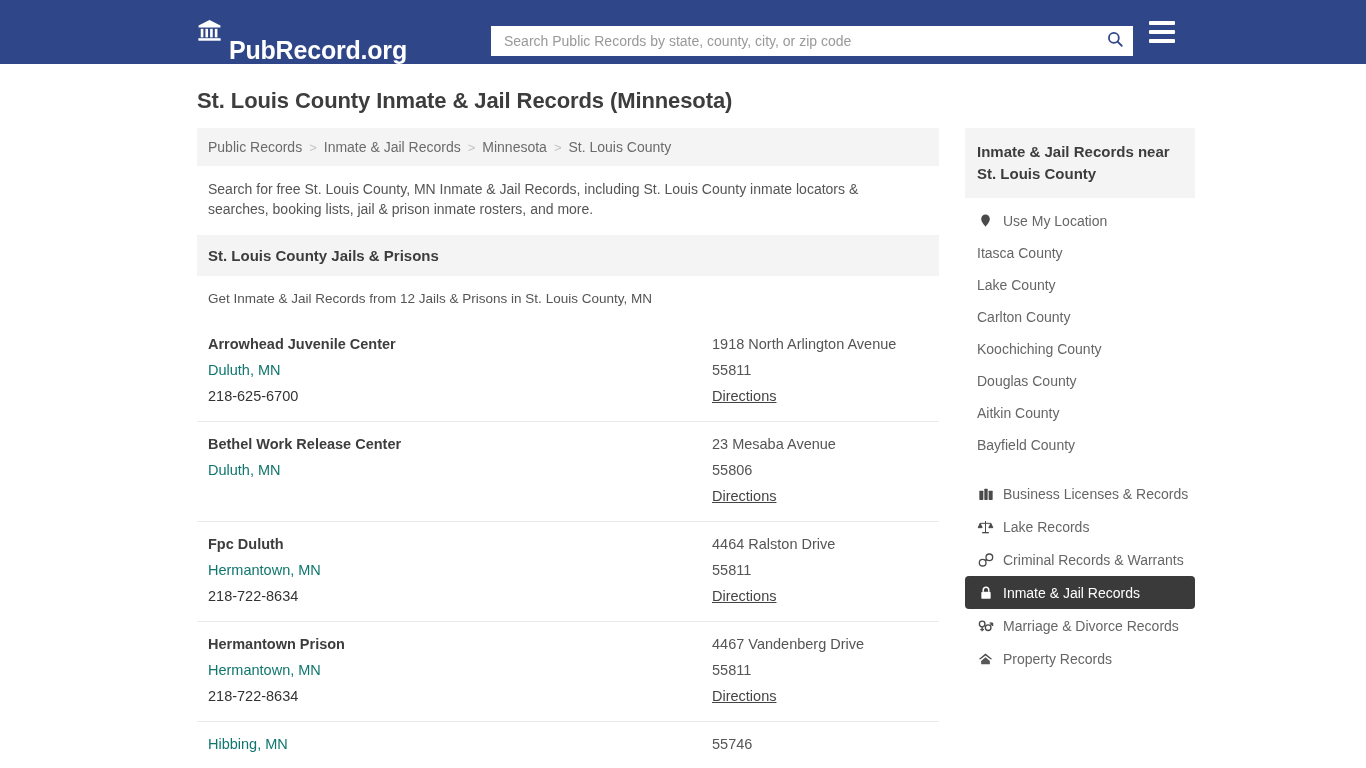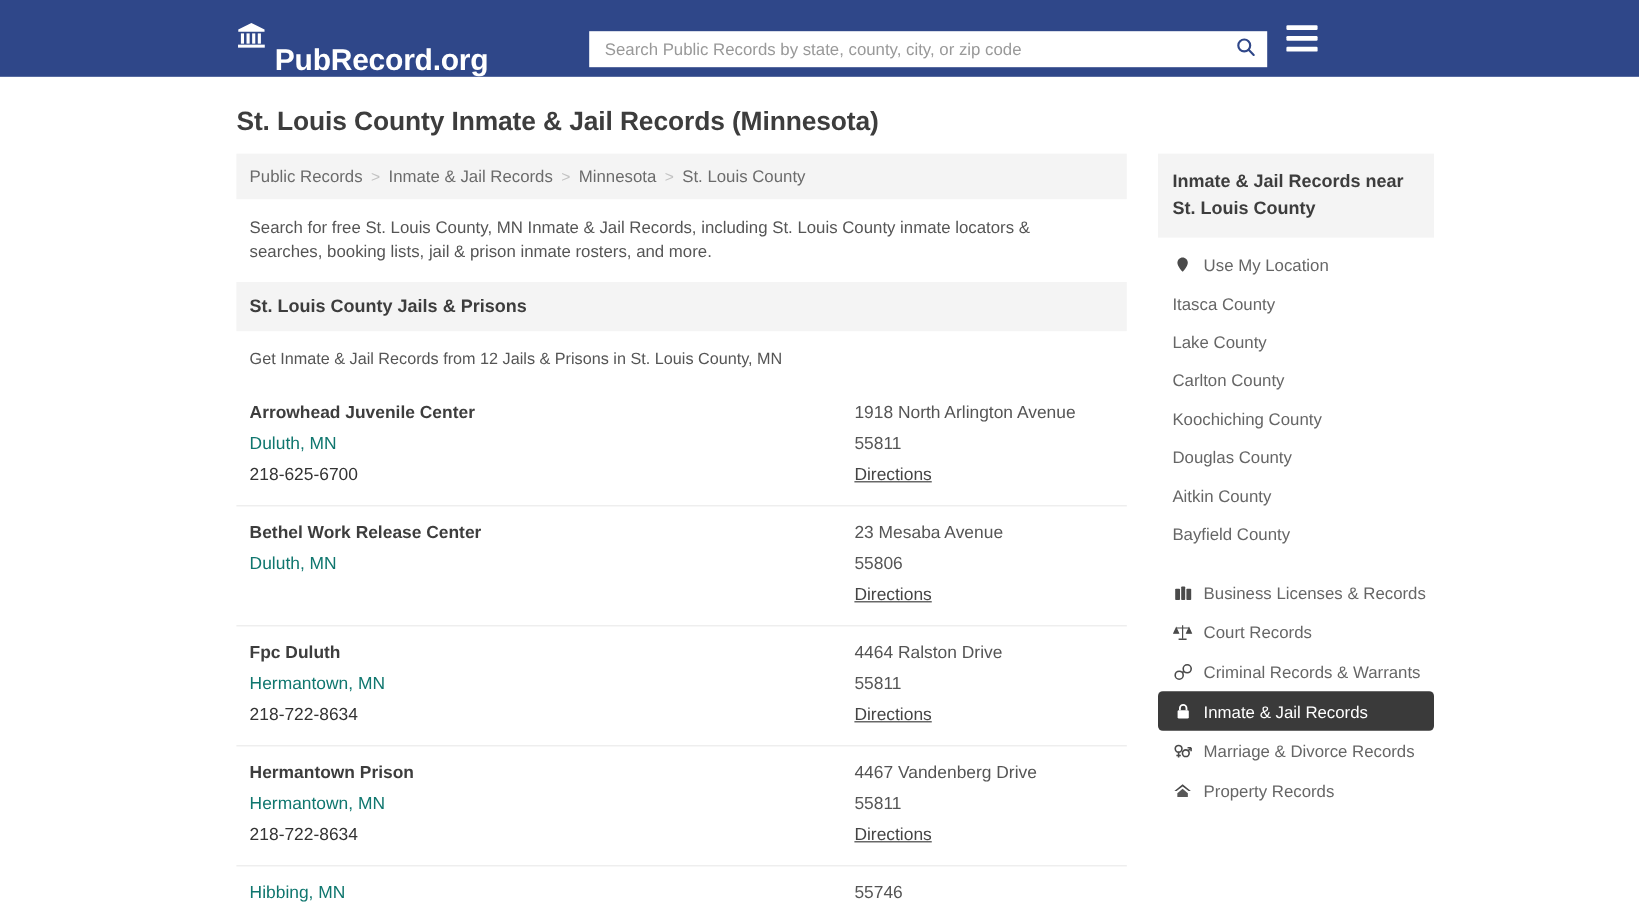--- a/index.html
+++ b/index.html
@@ -34,21 +34,21 @@
     white-space: nowrap;
     margin-top: 36px;
   }
   .search-area {
     display: flex;
     align-items: center;
     margin-left: 84px;
   }
   .search-box {
     position: relative;
-    width: 565px;
+    width: 642px;
     height: 30px;
     background: #ffffff;
     display: flex;
     align-items: flex-end;
     margin-top: 17px;
   }
   .search-input {
     border: none;
     outline: none;
     flex: 1;
@@ -395,21 +395,21 @@
             <a href="#" class="side-item">
               <span class="ico">
                 <svg width="17" height="16" viewBox="0 0 24 24" fill="none" stroke="#4a4a4a" stroke-width="1.5">
                   <line x1="12" y1="3" x2="12" y2="20"></line>
                   <line x1="4" y1="6.5" x2="20" y2="6.5"></line>
                   <path d="M4 6.5 L1 13 h6 z" fill="#4a4a4a"></path>
                   <path d="M20 6.5 L17 13 h6 z" fill="#4a4a4a"></path>
                   <line x1="7" y1="20.5" x2="17" y2="20.5" stroke-width="2"></line>
                 </svg>
               </span>
-              <span class="label">Court Records</span>
+              <span class="label">Lake Records</span>
             </a>
             <a href="#" class="side-item">
               <span class="ico">
                 <svg width="16" height="16" viewBox="0 0 24 24" fill="none" stroke="#4a4a4a" stroke-width="2">
                   <circle cx="7" cy="16" r="5"></circle>
                   <circle cx="17" cy="8" r="5"></circle>
                   <line x1="10.5" y1="12.4" x2="13.5" y2="11.6"></line>
                 </svg>
               </span>
               <span class="label">Criminal Records &amp; Warrants</span>

